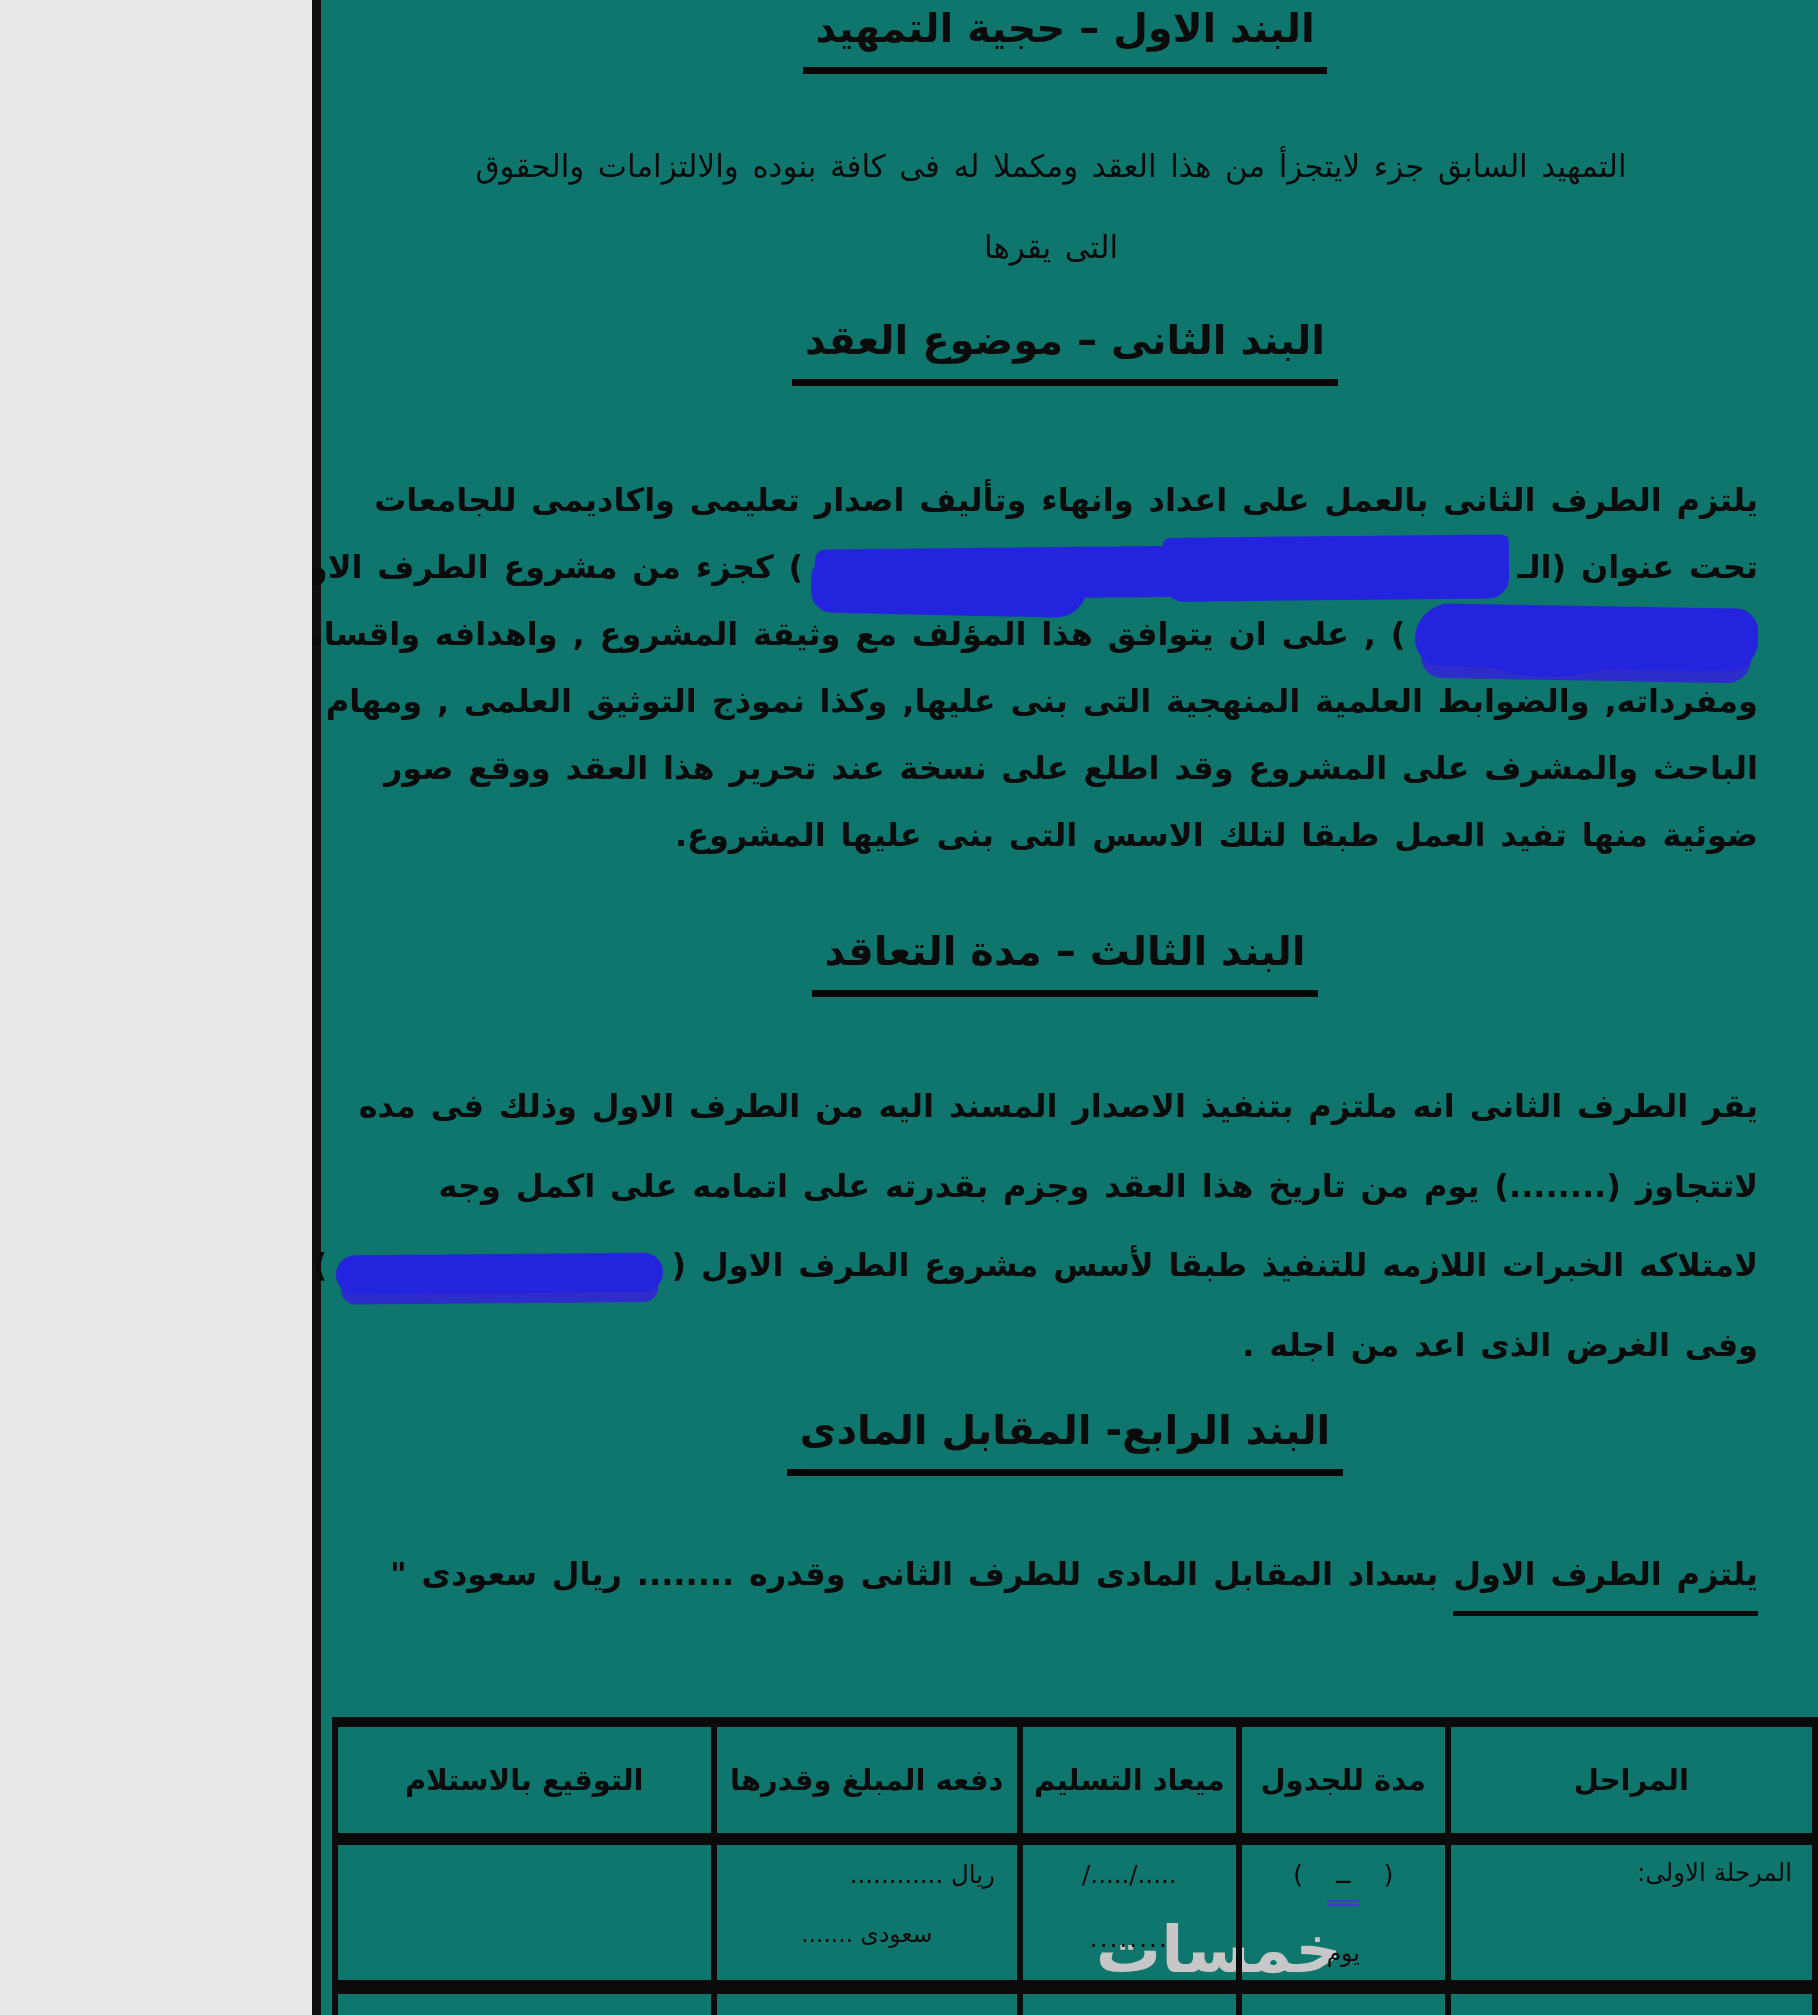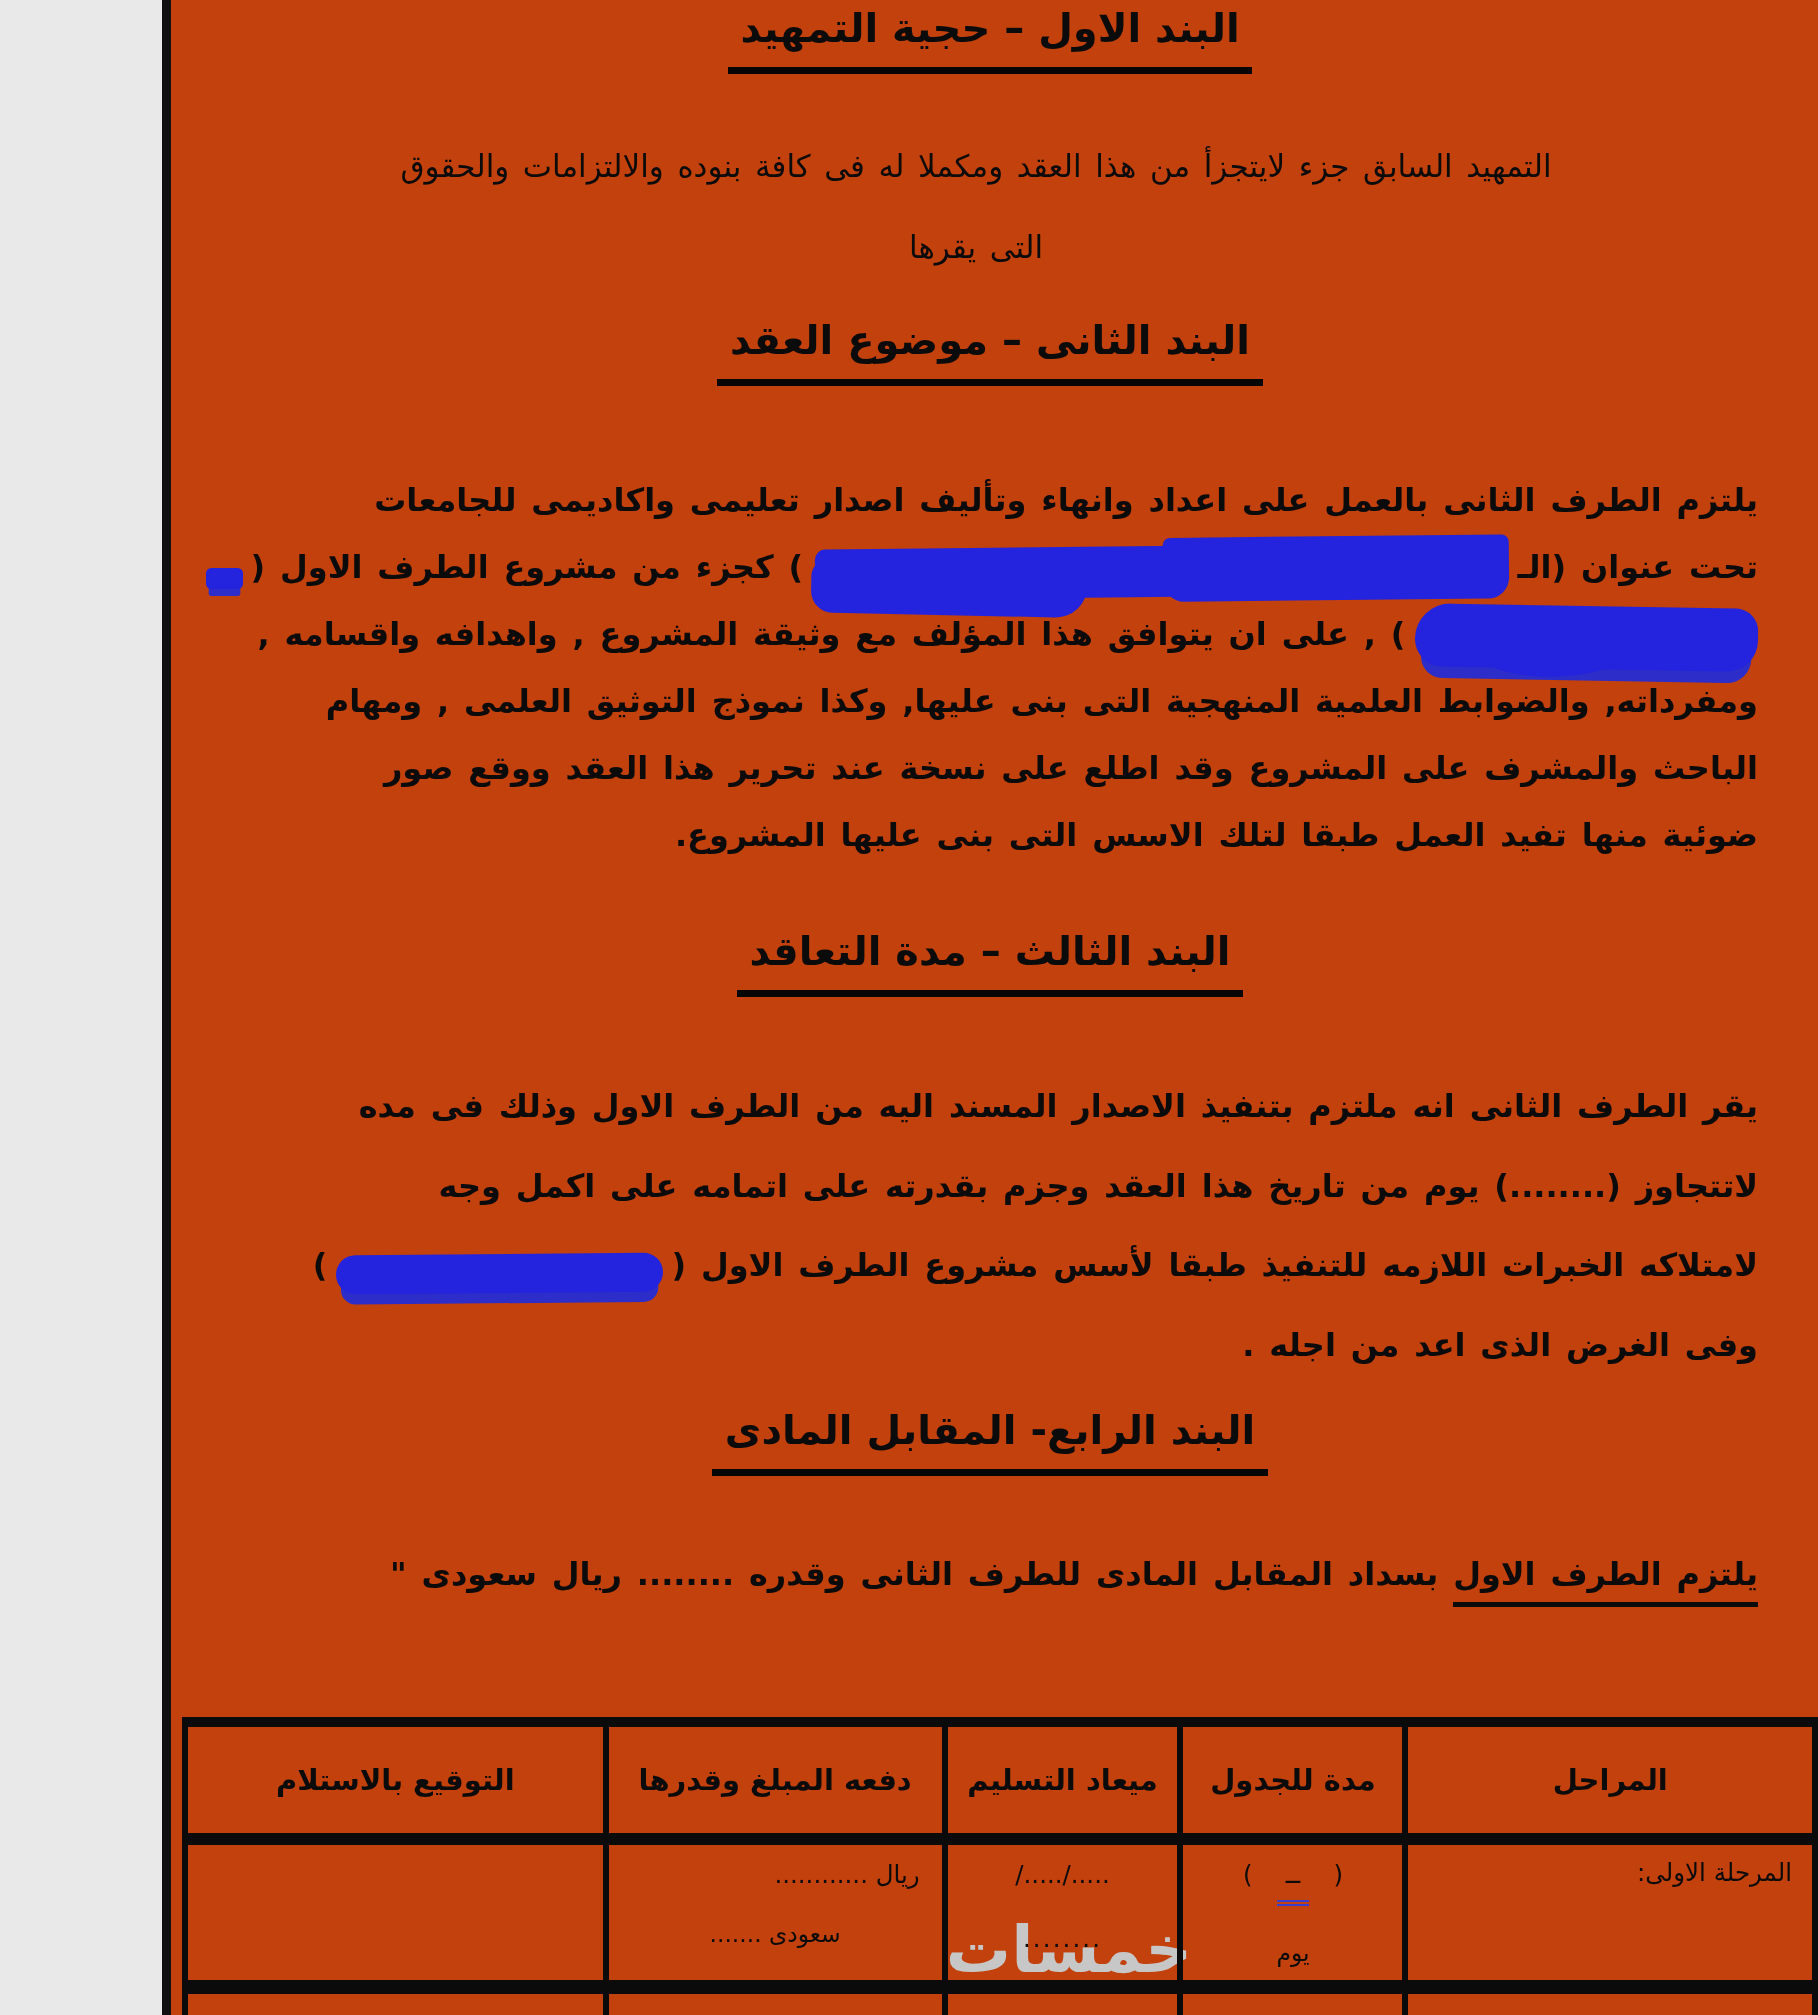--- a/index.html
+++ b/index.html
@@ -1,34 +1,34 @@
 <!DOCTYPE html>
 <html lang="ar" dir="rtl" style="font-size:8.5px"><head>
 <meta charset="utf-8">
 <style>
   html,body{margin:0;padding:0;background:#e9e9e9;}
   .page{
-    position:relative;width:1656px;height:2015px;overflow:hidden;
-    background:#c2410c;direction:rtl;
+    position:relative;width:1506px;height:2015px;overflow:hidden;
+    background:#0f766e;direction:rtl;
     font-family:"DejaVu Sans","Liberation Sans",sans-serif;
     color:#0b0b0b;
   }
   .edge-left{position:absolute;left:0;top:0;width:8.5px;height:100%;background:#101010;}
   .edge-right{position:absolute;left:1809px;top:0;width:4.8px;height:100%;background:#1c1c1c;}
 
   .heading{position:absolute;left:0;right:0;text-align:center;font-size:40px;font-weight:800;letter-spacing:0.5px;}
   .hu{display:inline-block;border-bottom:7.4px solid #060606;padding:0 12.8px 16px;}
 
   .bline{
     position:absolute;right:60px;left:32px;height:69px;line-height:69px;
     font-size:32px;font-weight:700;text-align:right;white-space:nowrap;word-spacing:3.7px;
   }
   .regular{font-weight:400;font-size:31px;}
   .center{text-align:center;}
-  .u{border-bottom:5.3px solid #0b0b0b;padding-bottom:9px;}
+  .u{border-bottom:5.3px solid #0b0b0b;padding-bottom:18px;}
 
   
   .redact{display:inline-block;background:#2424de;vertical-align:middle;position:relative;}
   .blobA{width:691px;height:51px;border-radius:10.6px 18px 18px 34px;top:2.1px;transform:rotate(-.6deg);margin:0 11.7px;}
   .blobA::before{content:"";position:absolute;right:-3.2px;top:-8.5px;width:346px;height:64px;background:#2424de;border-radius:7.4px 7.4px 21px 21px;}
   .blobA::after{content:"";position:absolute;left:-4.3px;top:14px;width:276px;height:53px;background:#2424de;border-radius:18px 23.4px 34px 23.4px;transform:rotate(1.8deg);}
   .blobB{width:343px;height:63px;border-radius:37px 23.4px 32px 29px;top:1.1px;transform:rotate(1deg);margin-left:9.6px;
          box-shadow:0 18px 0 -6.4px #2d2dc9;}
   .blobB::after{content:"";position:absolute;left:64px;top:12.8px;width:159px;height:58px;background:#2424de;border-radius:50%;transform:rotate(-4deg);}
   .blobC{width:327px;height:39px;border-radius:20px;top:6.4px;transform:rotate(-.5deg);margin:0 8.5px;

